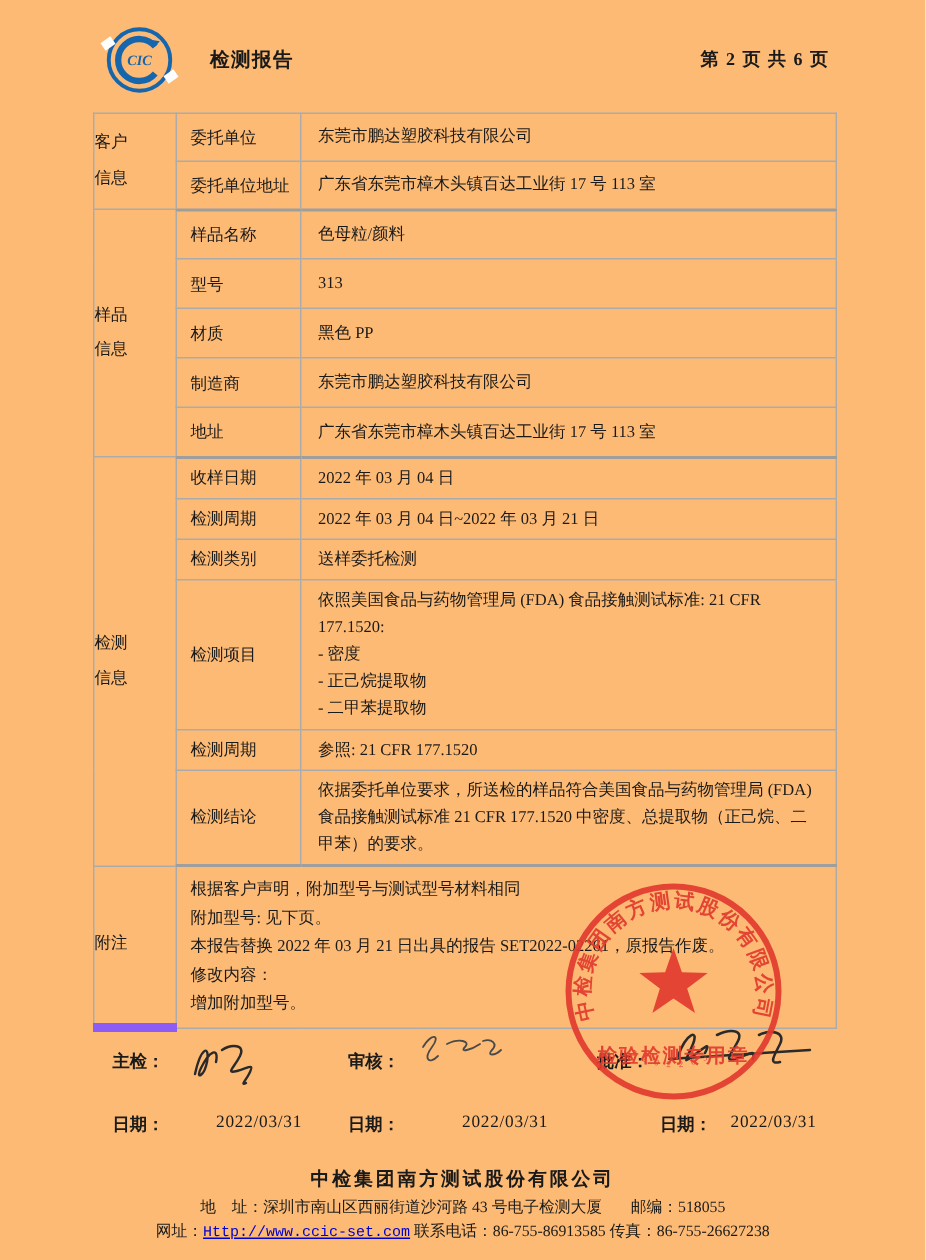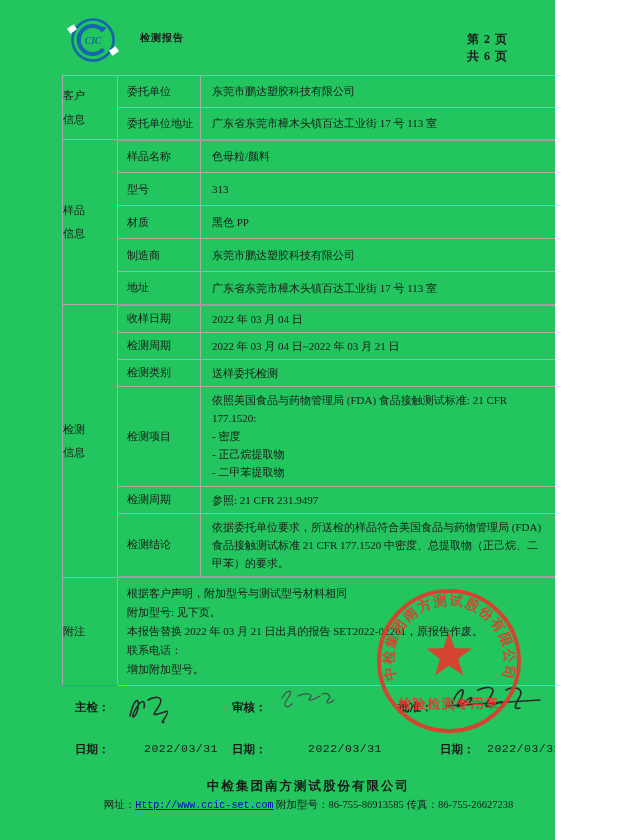--- a/index.html
+++ b/index.html
@@ -4,29 +4,29 @@
 <style>
   * { margin:0; padding:0; box-sizing:border-box; }
   html,body { background:#ffffff; }
   body {
     font-family: "Liberation Serif", "DejaVu Serif", serif;
     color:#1a1a1a;
     -webkit-font-smoothing: antialiased;
   }
   .page {
     position:relative;
-    width:555px; height:840px;
-    background:#22c55e;
+    width:617px; height:840px;
+    background:#fdba74;
     overflow:hidden;
   }
 
   
   .hdr { position:absolute; top:14px; left:62px; right:40px; height:52px; }
   .logo { position:absolute; left:0; top:2px; }
-  .hdr-title { position:absolute; left:78px; top:17px; font-weight:bold; font-size:10px; letter-spacing:1px; }
+  .hdr-title { position:absolute; left:78px; top:17px; font-weight:bold; font-size:13px; letter-spacing:1px; }
   .hdr-no { position:absolute; left:174px; top:17px; font-weight:bold; font-size:12px; }
   .hdr-page { position:absolute; left:405px; top:17px; font-weight:bold; font-size:12px; letter-spacing:1px; }
 
   
   table.report {
     position:absolute; top:75px; left:62px;
     width:496px;
     border-collapse:collapse;
     font-size:11px;
   }
@@ -53,21 +53,21 @@
   .vline { display:block; }
   td.note-cell { padding:6px 24px 6px 9px; line-height:1.72; vertical-align:top; }
 
   
   .stamp { position:absolute; left:374px; top:586px; width:150px; height:150px; opacity:.92; pointer-events:none; }
 
   
   .sig-row { position:absolute; left:0; top:688px; width:617px; height:40px; font-size:11.5px; }
   .sig-label { position:absolute; top:12px; font-weight:bold; }
   .sig-img { position:absolute; }
-  .date-row { position:absolute; left:0; top:742px; width:617px; height:20px; font-size:11.5px;font-family:Liberation Mono, monospace; }
+  .date-row { position:absolute; left:0; top:742px; width:617px; height:20px; font-size:11.5px; }
   .date-label { position:absolute; font-weight:bold; }
   .date-val { position:absolute; letter-spacing:.5px; }
 
   
   .footer { position:absolute; left:0; top:778px; width:617px; text-align:center; }
   .f-company { font-weight:bold; font-size:12.5px; letter-spacing:2px; margin-bottom:3px; }
   .f-line { font-size:10.5px; margin-top:2px; }
   .f-link {
     font-family:"Liberation Mono","DejaVu Sans Mono",monospace;
     color:#0000cc; text-decoration:underline; font-size:10px;
@@ -146,34 +146,34 @@
       <td class="flabel">检测项目</td>
       <td class="fvalue">
         <span class="vline">依照美国食品与药物管理局 (FDA) 食品接触测试标准: 21 CFR 177.1520:</span>
         <span class="vline">- 密度</span>
         <span class="vline">- 正己烷提取物</span>
         <span class="vline">- 二甲苯提取物</span>
       </td>
     </tr>
     <tr class="h22">
       <td class="flabel">检测周期</td>
-      <td class="fvalue">参照: 21 CFR 231.9497</td>
+      <td class="fvalue">参照: 21 CFR 177.1520</td>
     </tr>
     <tr class="h50 sec-end">
       <td class="flabel">检测结论</td>
       <td class="fvalue">依据委托单位要求，所送检的样品符合美国食品与药物管理局 (FDA) 食品接触测试标准 21 CFR 177.1520 中密度、总提取物（正己烷、二甲苯）的要求。</td>
     </tr>
 
     <tr class="hnote">
-      <th class="sec" style="border-bottom:1px solid #8b5cf6;">附注</th>
+      <th class="sec" style="border-bottom:6px solid #8b5cf6;">附注</th>
       <td class="note-cell" colspan="2">
         <span class="vline">根据客户声明，附加型号与测试型号材料相同</span>
         <span class="vline">附加型号: 见下页。</span>
         <span class="vline">本报告替换 2022 年 03 月 21 日出具的报告 SET2022-02261，原报告作废。</span>
-        <span class="vline">联系电话：</span>
+        <span class="vline">修改内容：</span>
         <span class="vline">增加附加型号。</span>
       </td>
     </tr>
   </tbody>
     </table>
 
   <div class="sig-row">
     <span class="sig-label" style="left:75px;">主检：</span>
     <svg class="sig-img" style="left:120px; top:0;" width="72" height="40" viewBox="0 0 72 40">
       <path d="M10,28 C14,10 20,8 18,20 C16,30 10,32 14,24 C20,12 26,10 24,20 M28,12 C34,8 44,8 40,16 C36,24 30,28 38,26 C46,24 50,20 46,28 C44,32 40,36 44,34" fill="none" stroke="#2a2a2a" stroke-width="1.6" stroke-linecap="round"></path>
@@ -210,19 +210,24 @@
     <polygon fill="#e23b2e" points="75,46 80.6,62.2 97.8,62.6 84.1,73 89.4,89.4 75,79.6 60.9,89.4 65.9,73 52.2,62.6 69.4,62.2"></polygon>
     <text x="75" y="122" text-anchor="middle" font-size="13" font-weight="bold" fill="#e23b2e" letter-spacing="1.5">检验检测专用章</text>
     <text font-size="6" fill="#e23b2e">
       <textPath href="#serialArc" startOffset="8" textLength="54" lengthAdjust="spacing">5202203</textPath>
     </text>
   </svg>
 
   <div class="footer">
     <div class="f-company">中检集团南方测试股份有限公司</div>
     <div class="f-line">
+      <span>地　址：</span><span>深圳市南山区西丽街道沙河路 43 号电子检测大厦</span>
+      <span style="display:inline-block;width:14px;"></span>
+      <span>邮编：</span><span>518055</span>
+    </div>
+    <div class="f-line">
       <span>网址：</span><a href="#" class="f-link">Http://www.ccic-set.com</a>
-      <span>附加型号：</span><span>86-755-86913585</span>
+      <span>联系电话：</span><span>86-755-86913585</span>
       <span>传真：</span><span>86-755-26627238</span>
     </div>
   </div>
 
 </div>
 
 </body></html>

